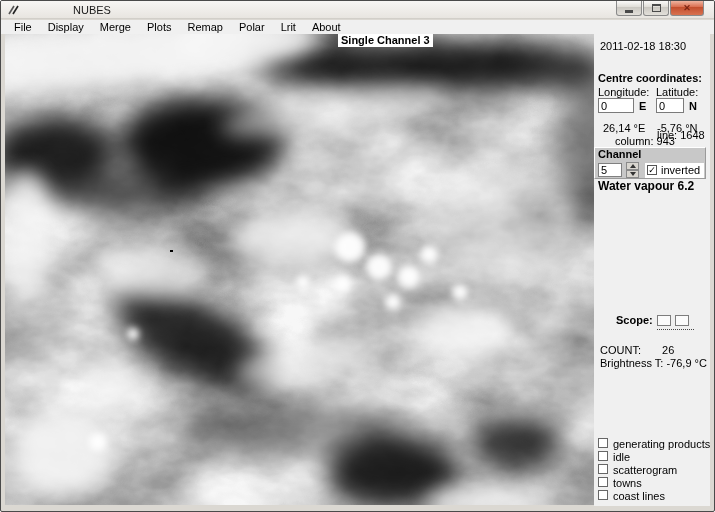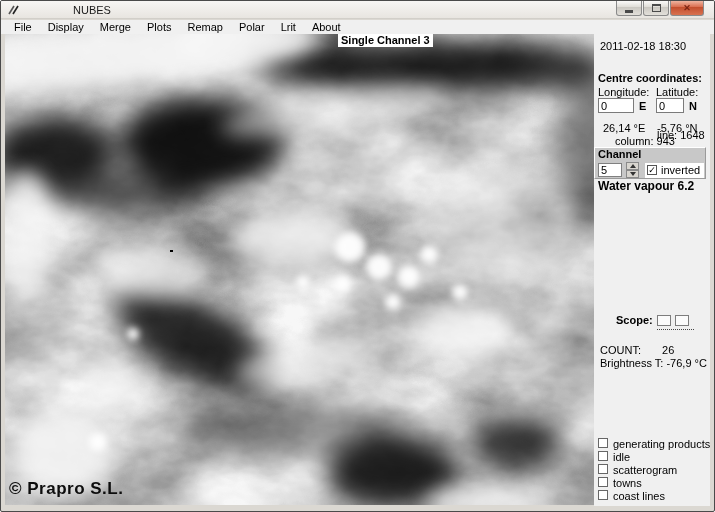--- a/index.html
+++ b/index.html
@@ -224,21 +224,20 @@
         <circle cx="455" cy="258" r="8"></circle>
         <circle cx="298" cy="248" r="7"></circle>
         <circle cx="93" cy="408" r="9"></circle>
         <circle cx="128" cy="300" r="6"></circle>
         <circle cx="388" cy="268" r="8"></circle>
       </g>
     </svg>
 
     <div class="overlay-title">Single Channel 3</div>
     <div class="centre-marker"></div>
-    <div class="overlay-copyright">© Prapro S.L.</div>
   </div>
 
   <div class="side-panel">
 
     <div class="abs timestamp">2011-02-18 18:30</div>
 
     <div class="abs coords-heading">Centre coordinates:</div>
     <div class="abs lon-label">Longitude:</div>
     <div class="abs lat-label">Latitude:</div>
 

